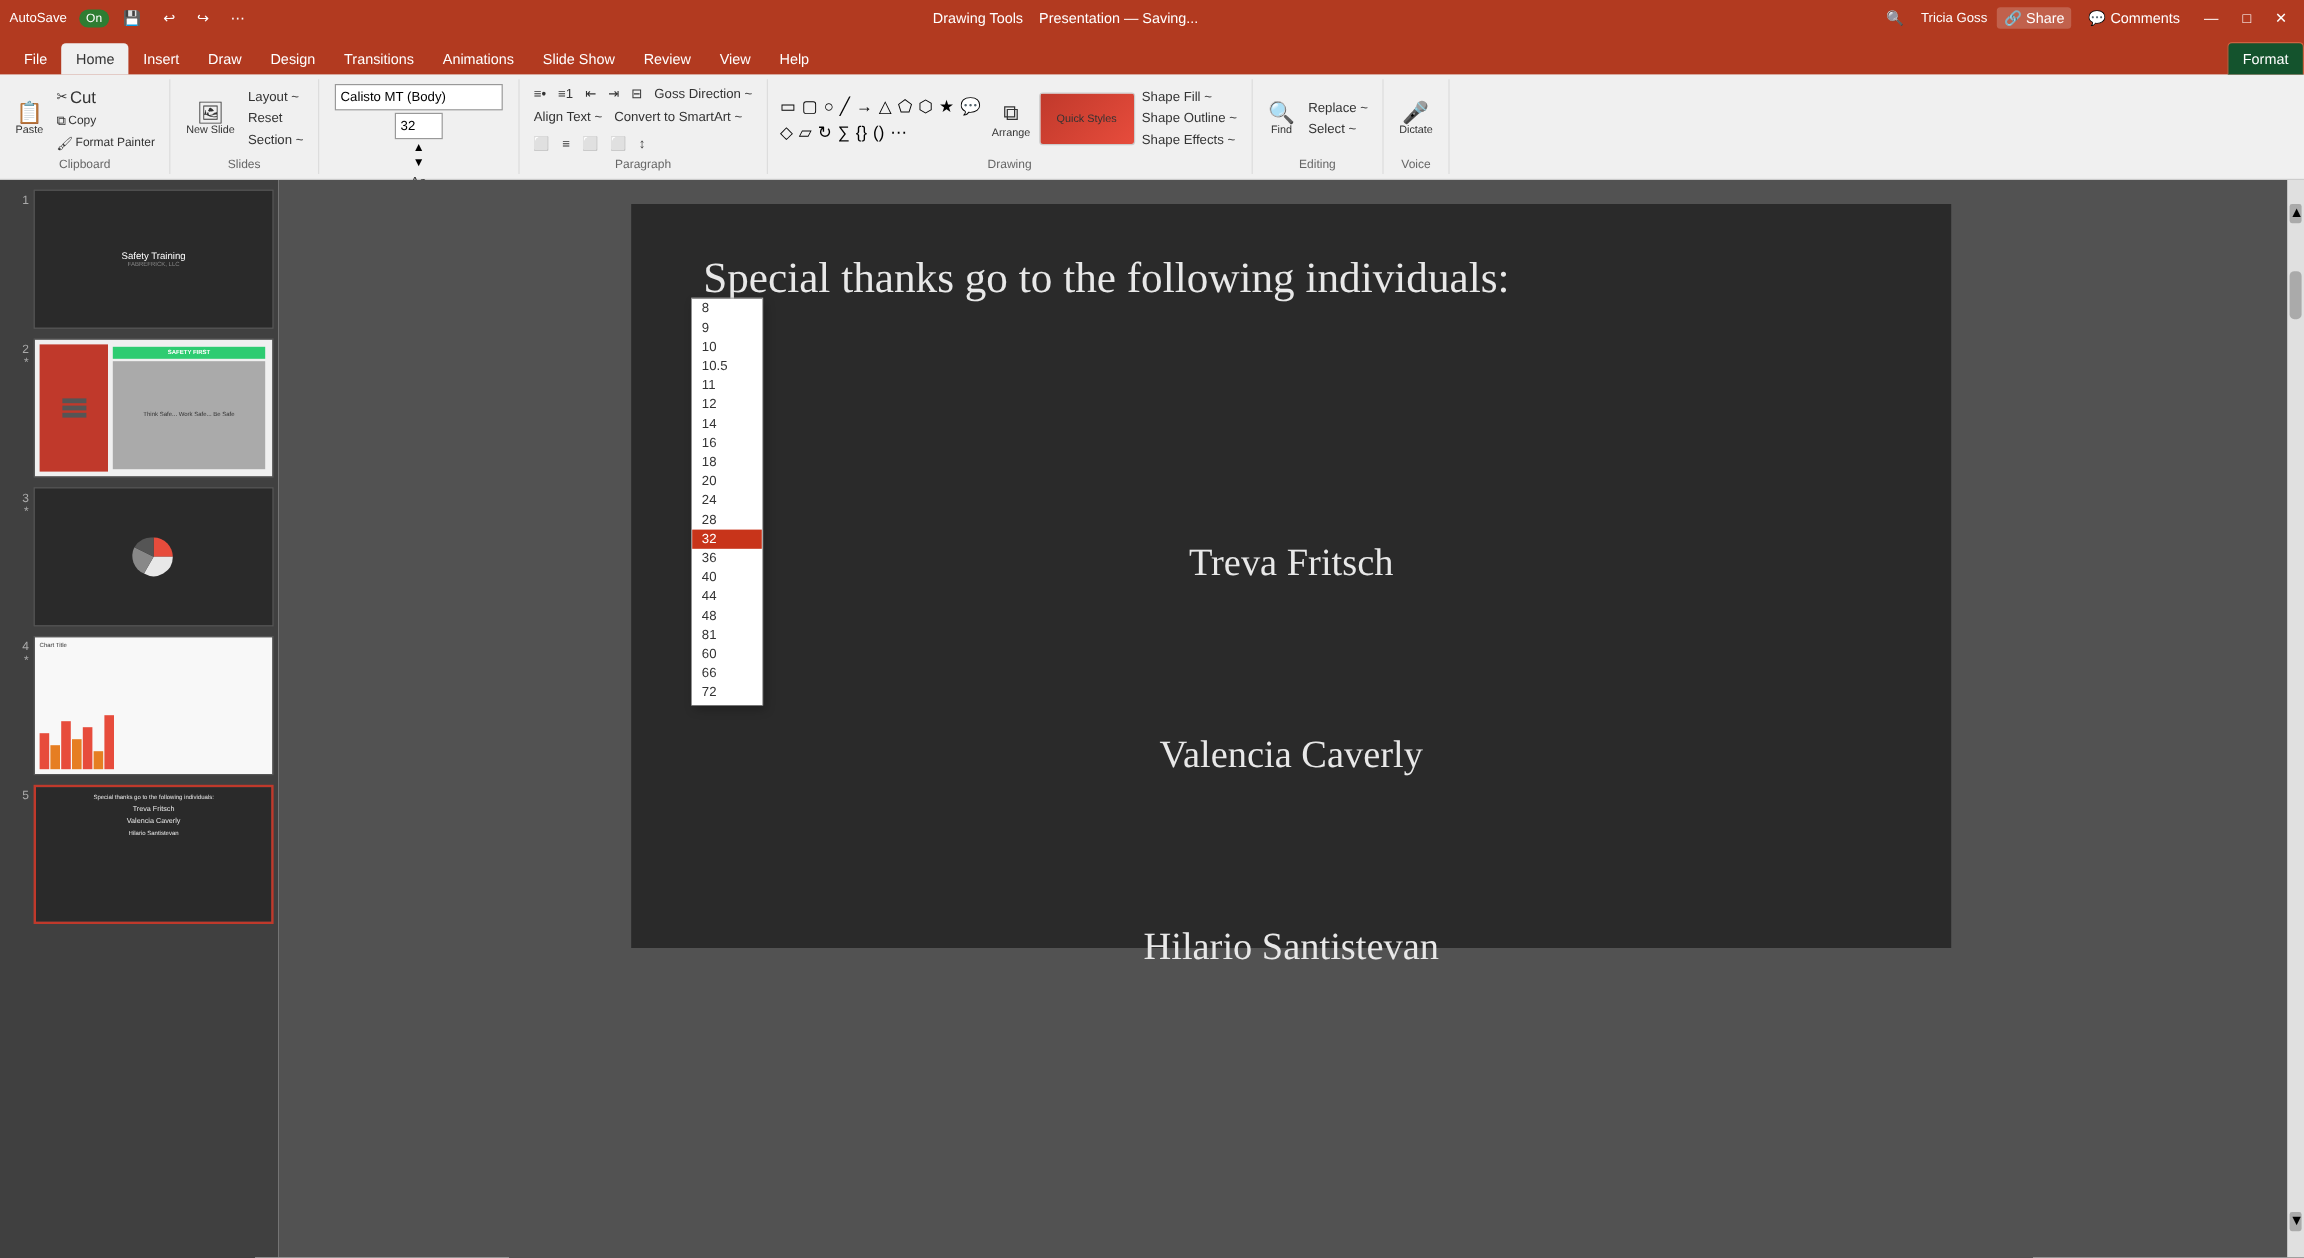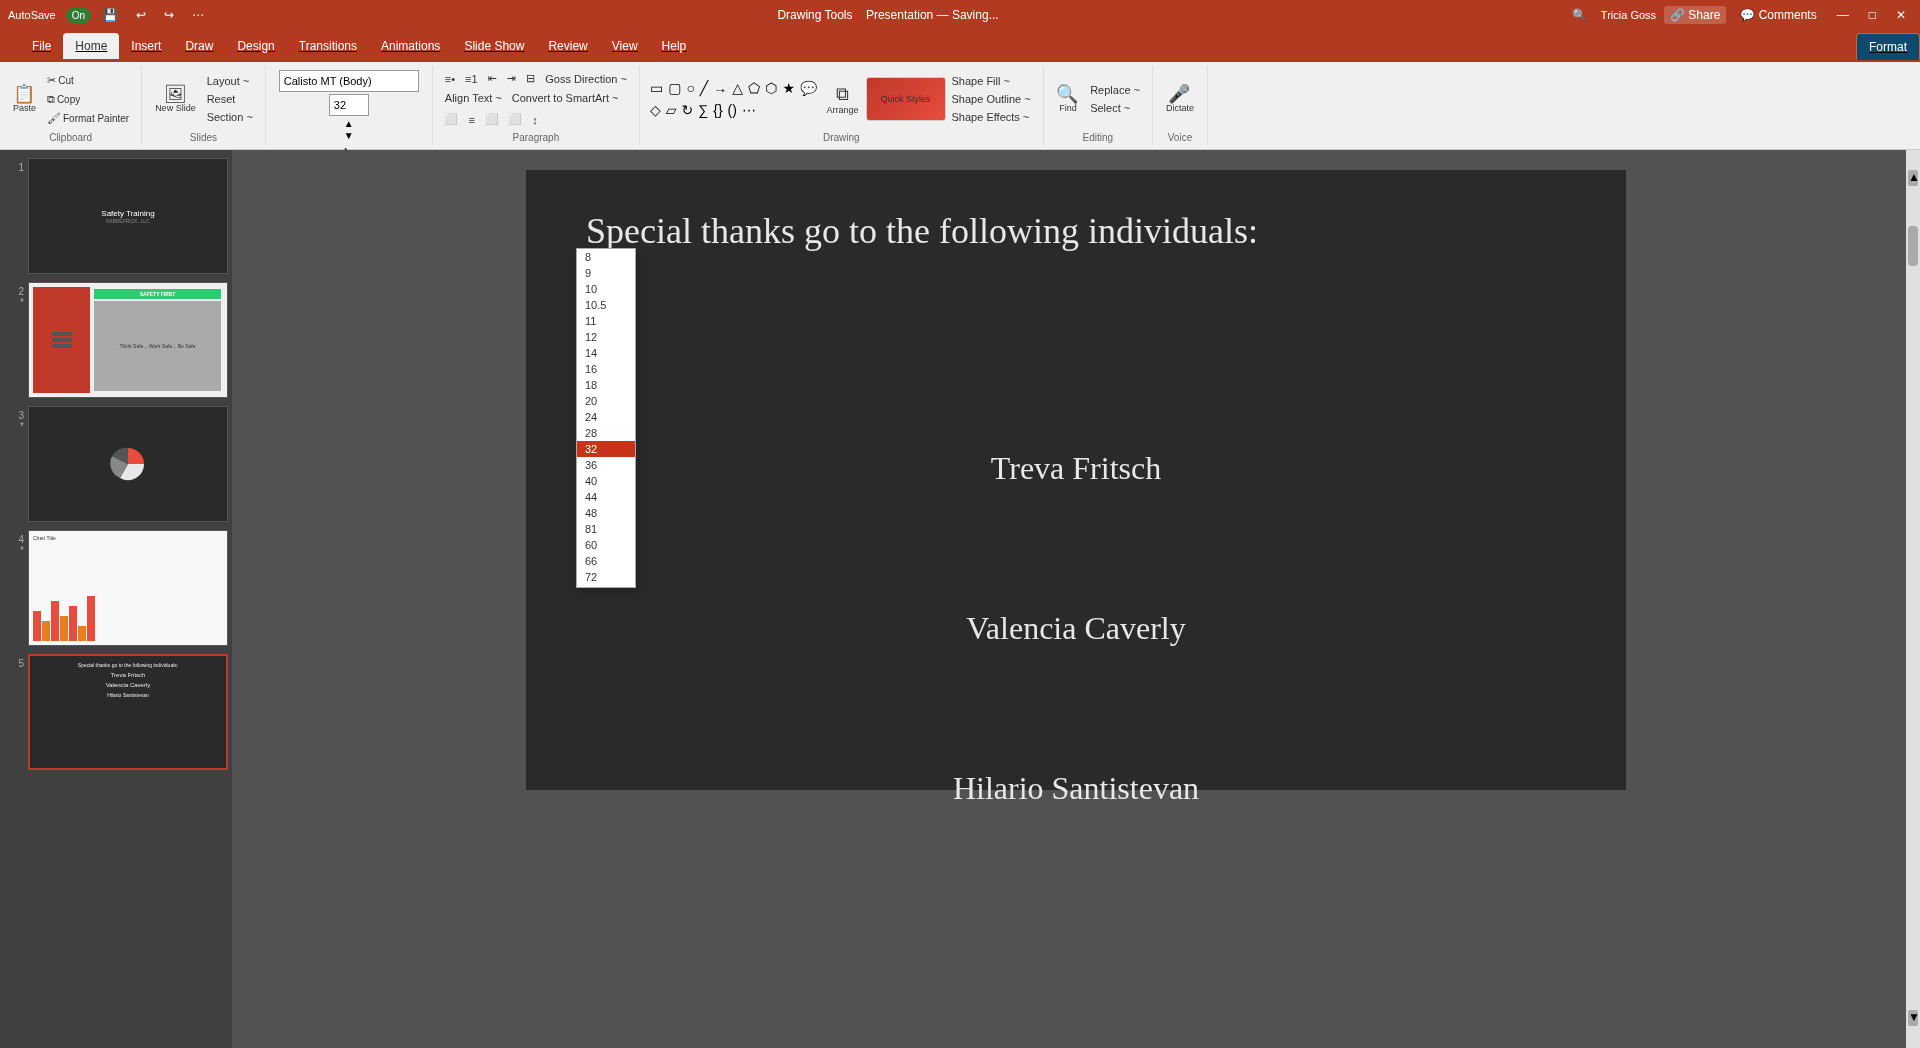--- a/index.html
+++ b/index.html
@@ -19,33 +19,32 @@
     #title-bar-center { color: white; font-size: 12px; }
     #title-bar-right { display: flex; align-items: center; gap: 8px; }
     .title-btn { color: white; font-size: 12px; cursor: pointer; padding: 2px 6px; }
     .autosave-toggle { background: #2e7d32; border-radius: 10px; padding: 2px 6px; font-size: 10px; cursor: pointer; }
 
     
     #ribbon-tabs {
       height: 32px;
       background: #b23a20;
       display: flex;
-      align-items: center;
-      padding-left: 20px;
-      text-decoration: underline;
+      align-items: flex-end;
+      padding-left: 8px;
     }
     .ribbon-tab {
       padding: 6px 12px;
       color: white;
       font-size: 12px;
       cursor: pointer;
       border-radius: 4px 4px 0 0;
     }
     .ribbon-tab.active { background: #f0f0f0; color: #333; }
-    .format-tab { background: #0c4a6e; border: 1px solid #d06040; border-bottom: none; color: white; }
+    .format-tab { background: #14532d; border: 1px solid #d06040; border-bottom: none; color: white; }
 
     
     #ribbon {
       height: 88px;
       background: #f0f0f0;
       border-bottom: 1px solid #ccc;
       display: flex;
       align-items: stretch;
       padding: 4px 0;
     }
@@ -310,21 +309,21 @@
 
   <div class="ribbon-group">
     <div class="ribbon-group-content">
       <div class="ribbon-btn" style="flex-direction:column;">
         <span class="ribbon-btn-icon">📋</span>
         <span class="ribbon-btn-label">Paste</span>
       </div>
       <div style="display:flex; flex-direction:column; gap:2px;">
         <div class="ribbon-btn-sm" style="display:flex; align-items:center; gap:2px;">
           <span>✂</span>
-            <span style="font-size:10px;">Cut</span>
+            <span style="font-size:14px;">Cut</span>
         </div>
         <div class="ribbon-btn-sm" style="display:flex; align-items:center; gap:2px;">
           <span>⧉</span>
             <span style="font-size:10px;">Copy</span>
         </div>
         <div class="ribbon-btn-sm" style="display:flex; align-items:center; gap:2px;">
           <span>🖌</span>
             <span style="font-size:10px;">Format Painter</span>
         </div>
       </div>

